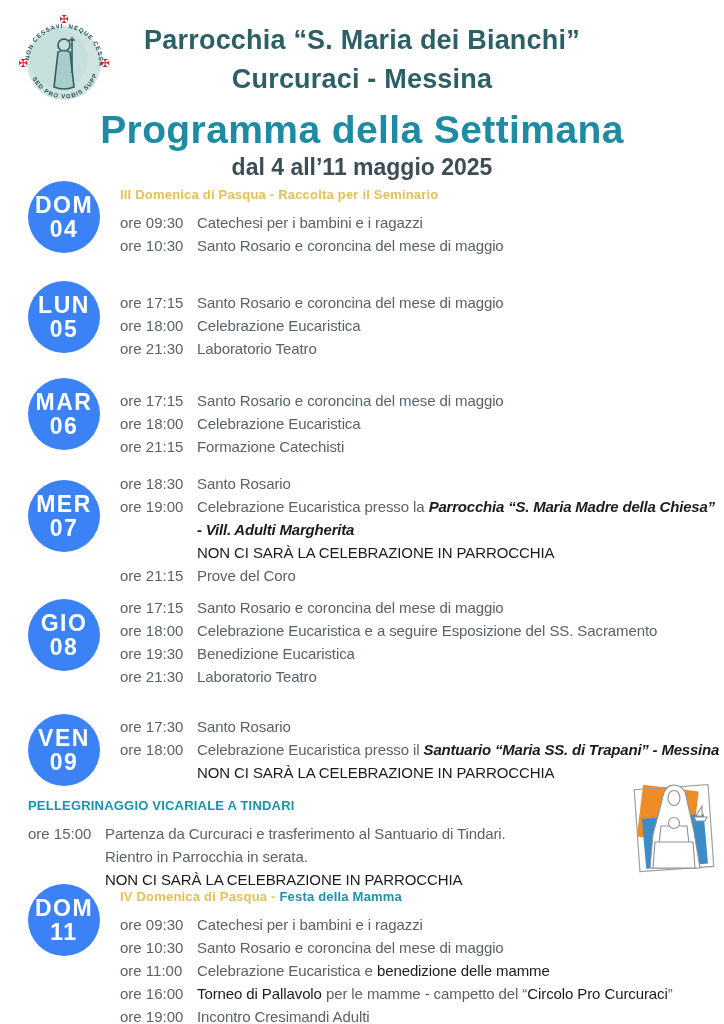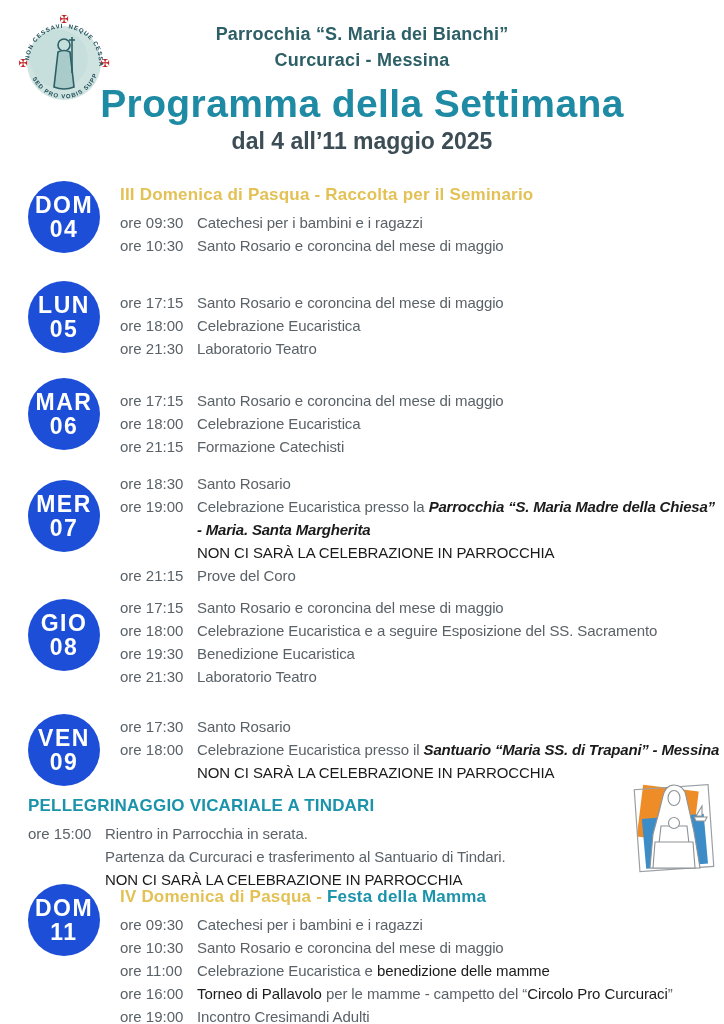--- a/index.html
+++ b/index.html
@@ -2,32 +2,32 @@
 <html><head>
 <meta charset="utf-8">
 <style>
   html,body{margin:0;padding:0}
   body{
     width:724px;height:1024px;position:relative;overflow:hidden;
     background:#ffffff;font-family:"Liberation Sans",sans-serif;
   }
   
   .header{text-align:center;padding-top:21px}
-  .h-parish{font-size:18px;font-weight:bold;color:#2c5f66;line-height:1.45;letter-spacing:.2px;margin:0}
+  .h-parish{font-size:27px;font-weight:bold;color:#2c5f66;line-height:1.45;letter-spacing:.2px;margin:0}
   .h-title{font-size:39px;font-weight:bold;color:#1e8aa4;letter-spacing:.4px;margin:9px 12px 0}
   .h-sub{font-size:23px;font-weight:bold;color:#3c4d55;margin:2px 0 0}
   .logo{position:absolute;left:14px;top:6px;width:100px;height:106px}
   
   section.day{position:absolute;left:28px;width:692px;display:flex;gap:20px}
-  .badge{flex:0 0 72px;height:72px;border-radius:50%;background:#1d4ed8;color:#fff;
+  .badge{flex:0 0 72px;height:72px;border-radius:50%;background:#3b82f6;color:#fff;
          display:flex;flex-direction:column;align-items:center;justify-content:center;
          font-weight:bold;letter-spacing:1.5px}
   .badge span{font-size:23px;line-height:1.05}
   .content{flex:1;min-width:0;position:relative}
-  .heading{font-size:17px;font-weight:bold;line-height:20px;margin:0 0 6px;letter-spacing:.2px}
+  .heading{font-size:13px;font-weight:bold;line-height:20px;margin:0 0 6px;letter-spacing:.2px}
   .gold{color:#e3c155}
   .teal{color:#1b93ab}
   .event{display:grid;grid-template-columns:77px 1fr}
   .time{font-size:15px;color:#5a6268;line-height:23px}
   .desc{font-size:15px;color:#5a6268;line-height:23px;letter-spacing:-.1px}
   .line{margin:0;white-space:nowrap}
   .b{font-weight:normal;color:#1b1b1b}
   .bi{font-weight:bold;font-style:italic;color:#1b1b1b;letter-spacing:-.2px}
   
   .s1{top:181px}.s2{top:281px}.s3{top:378px}.s4{top:472px}
@@ -165,21 +165,21 @@
     <div class="event">
       <span class="time">ore 18:30</span>
       <div class="desc">
           <p class="line"><span>Santo Rosario</span></p>
         </div>
     </div>
     <div class="event">
       <span class="time">ore 19:00</span>
       <div class="desc">
         <p class="line"><span>Celebrazione Eucaristica presso la </span><span class="bi">Parrocchia “S. Maria Madre della Chiesa”</span></p>
-        <p class="line"><span class="bi">- Maria. Santa Margherita</span></p>
+        <p class="line"><span class="bi">- Vill. Adulti Margherita</span></p>
         <p class="line"><span class="b">NON CI SARÀ LA CELEBRAZIONE IN PARROCCHIA</span></p>
       </div>
     </div>
     <div class="event">
       <span class="time">ore 21:15</span>
       <div class="desc">
           <p class="line"><span>Prove del Coro</span></p>
         </div>
     </div>
   </div>
@@ -261,22 +261,22 @@
           <path d="M27,62 L65,62 L67,88 L25,88 Z"></path>
           <path d="M74,26 L74,36 L68,36 Z"></path>
           <path d="M66,37 L79,37 L77,41 L68,41 Z"></path>
         </g>
       </svg>
     </div>
     <h3 class="heading"><span class="teal">PELLEGRINAGGIO VICARIALE A TINDARI</span></h3>
     <div class="event">
       <span class="time">ore 15:00</span>
       <div class="desc">
+        <p class="line"><span>Partenza da Curcuraci e trasferimento al Santuario di Tindari.</span></p>
         <p class="line"><span>Rientro in Parrocchia in serata.</span></p>
-        <p class="line"><span>Partenza da Curcuraci e trasferimento al Santuario di Tindari.</span></p>
         <p class="line"><span class="b">NON CI SARÀ LA CELEBRAZIONE IN PARROCCHIA</span></p>
       </div>
     </div>
   </div>
 </section>
 
 <section class="day s8">
   <div class="badge">
     <span>DOM</span>
     <span>11</span>

